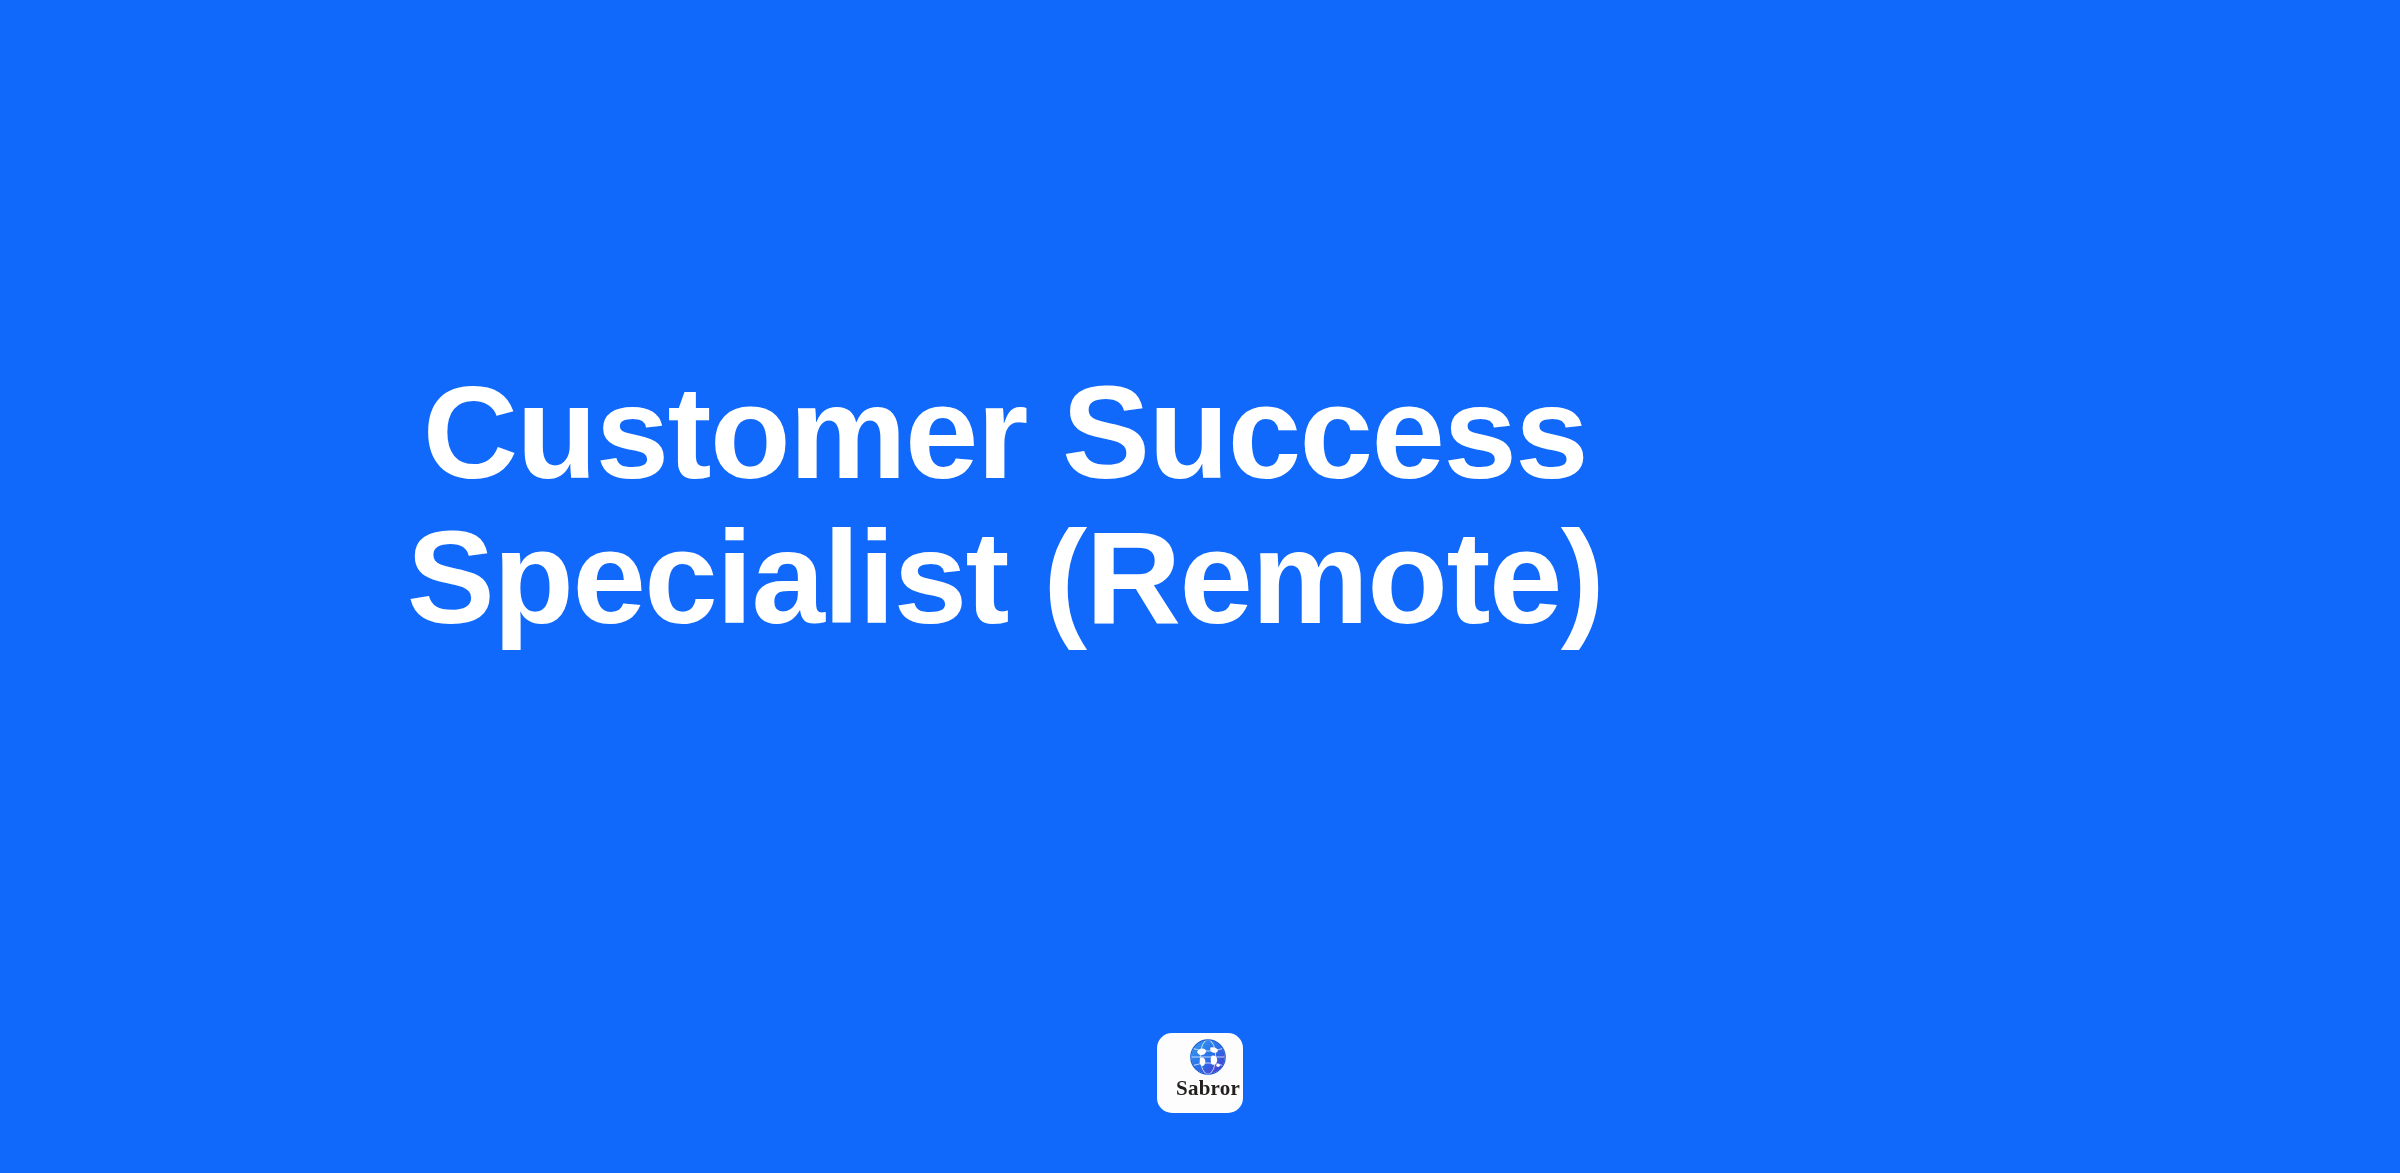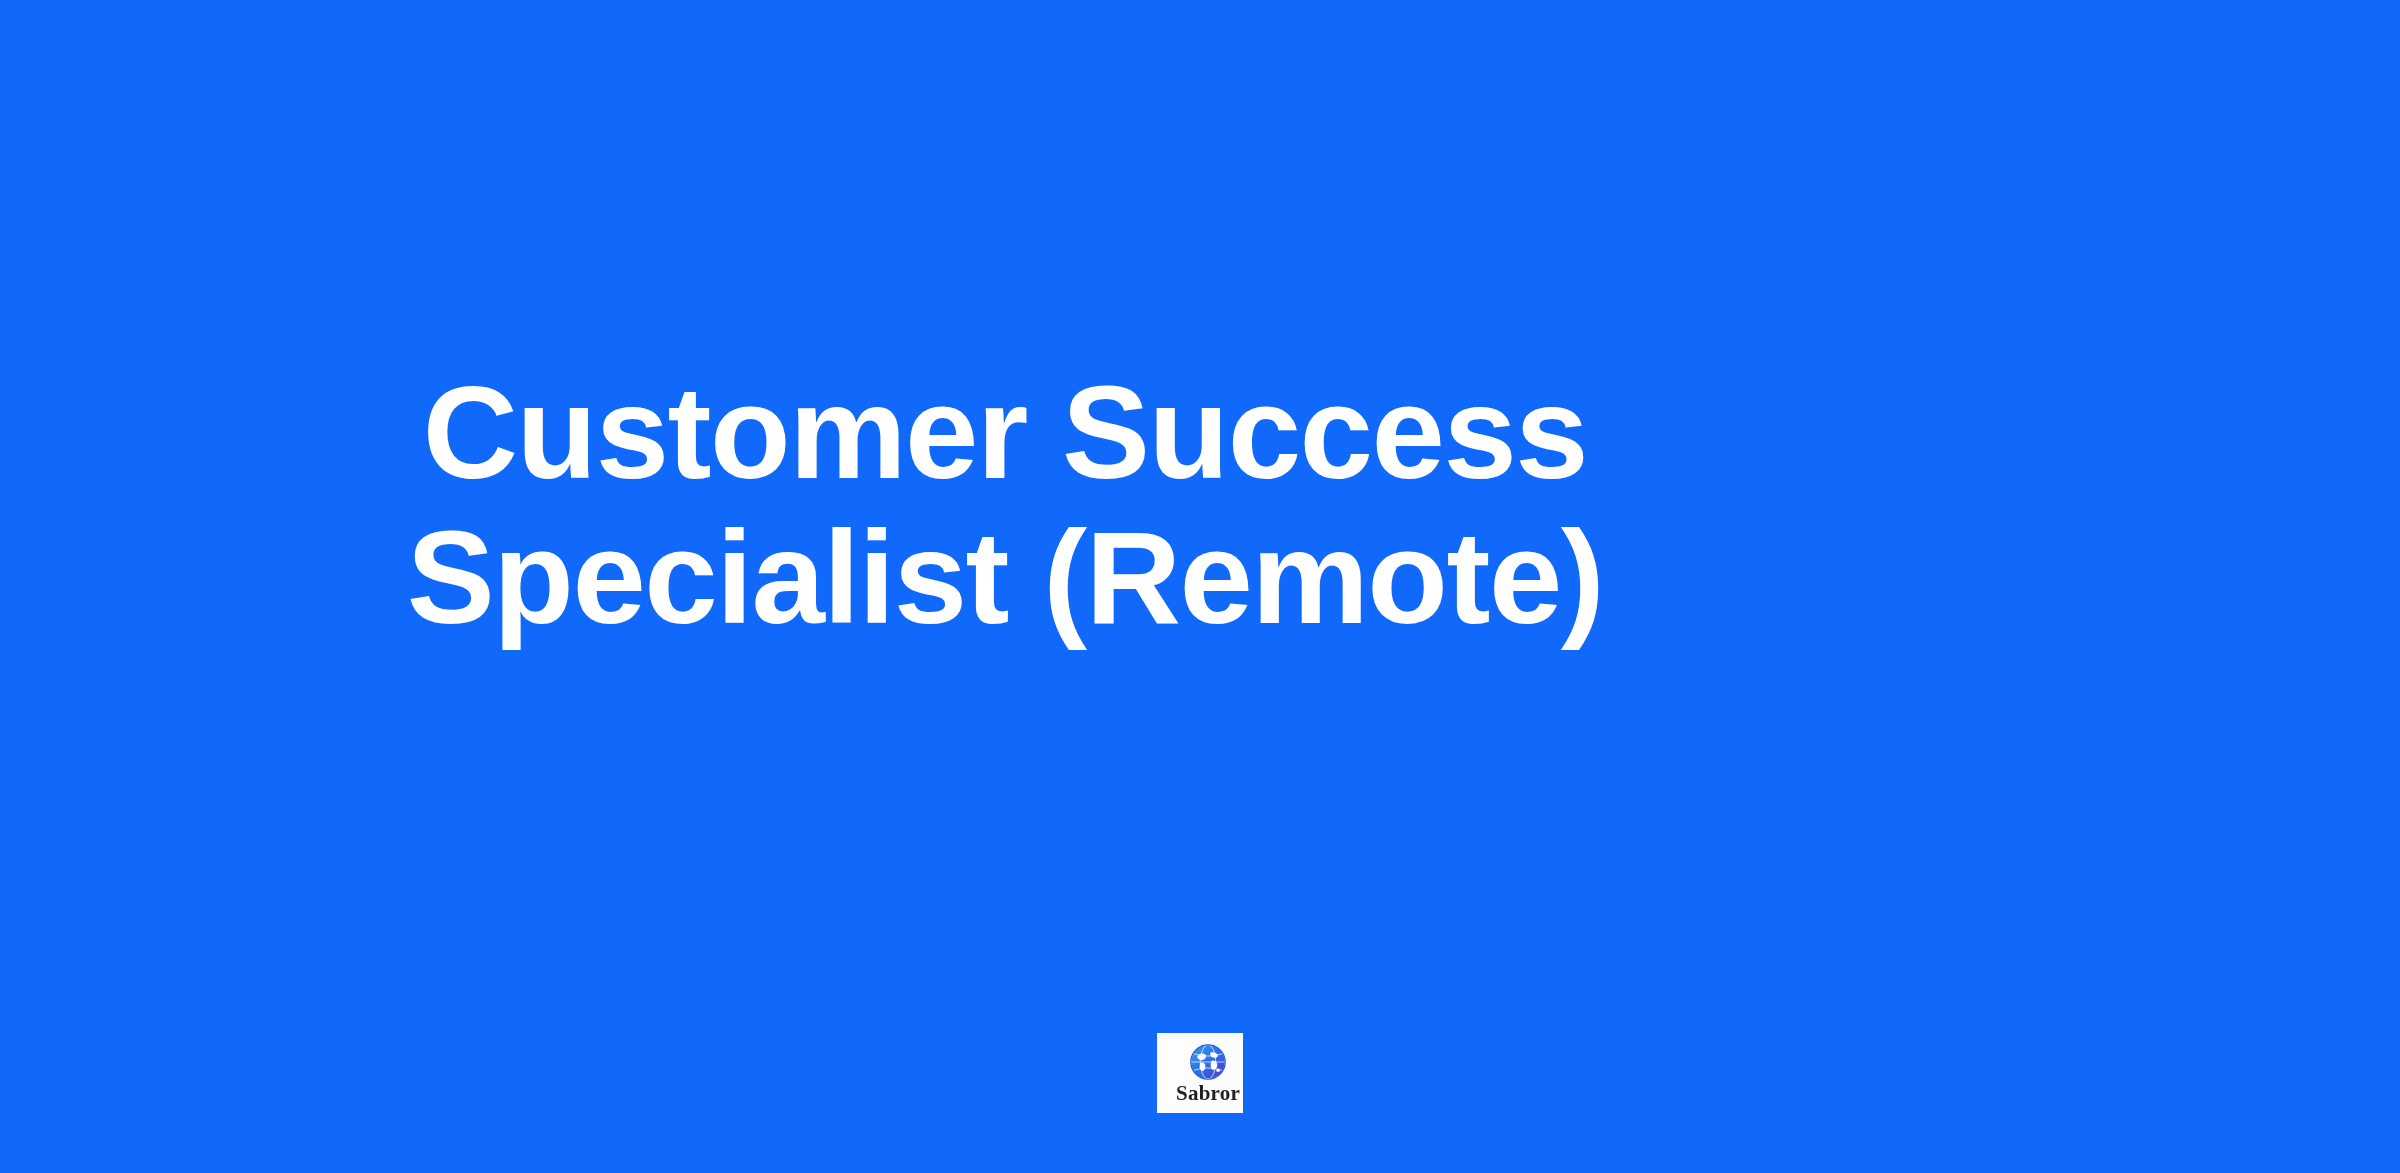--- a/index.html
+++ b/index.html
@@ -70,24 +70,25 @@
     position: absolute;
     left: 50%;
     top: 1033px;
     transform: translateX(-50%);
     width: 86px;
     height: 80px;
     background: #fdfdfd;
     display: flex;
     flex-direction: column;
     align-items: center;
-    justify-content: center;
+    justify-content: flex-start;
     gap: 2px;
     box-sizing: border-box;
     padding: 5px 4px 4px 20px;
+    border-radius: 15px;
   }
 
   .brand-globe {
     display: block;
     width: 38px;
     height: 38px;
     line-height: 0;
   }
 
   .brand-globe svg {

